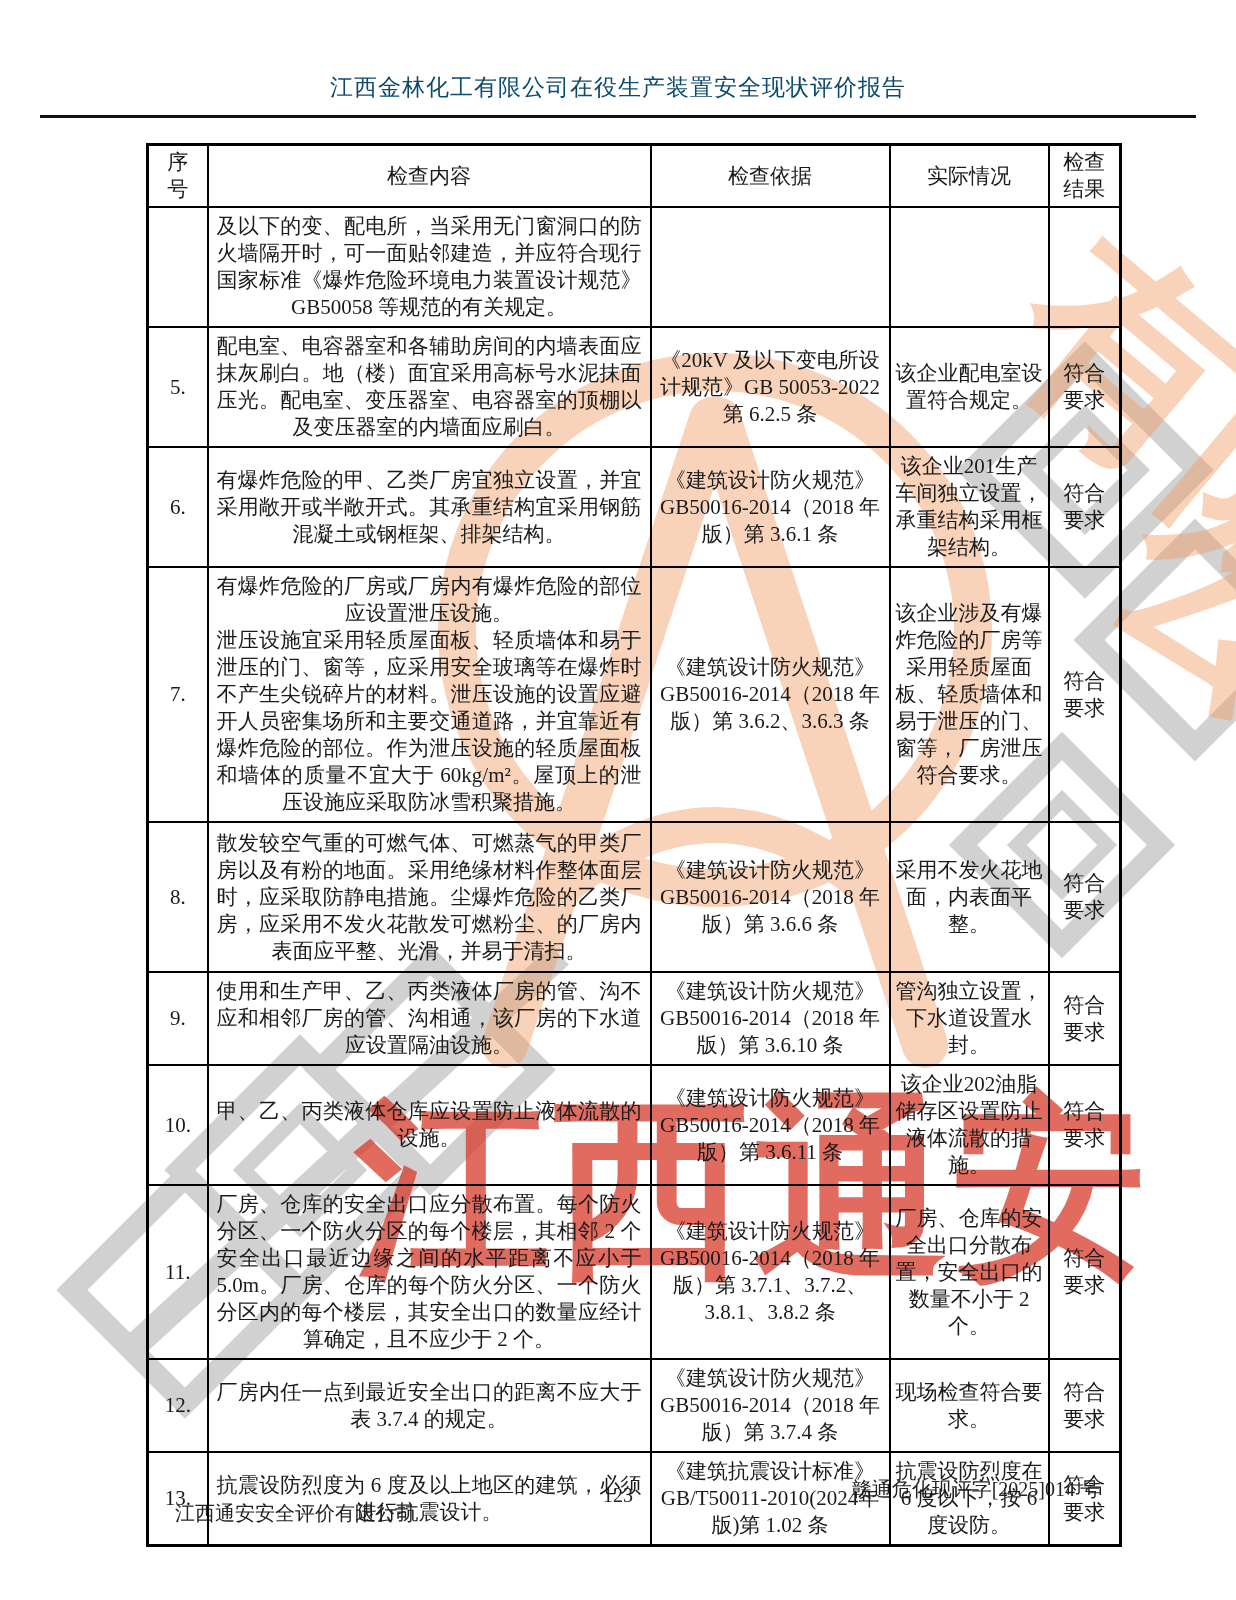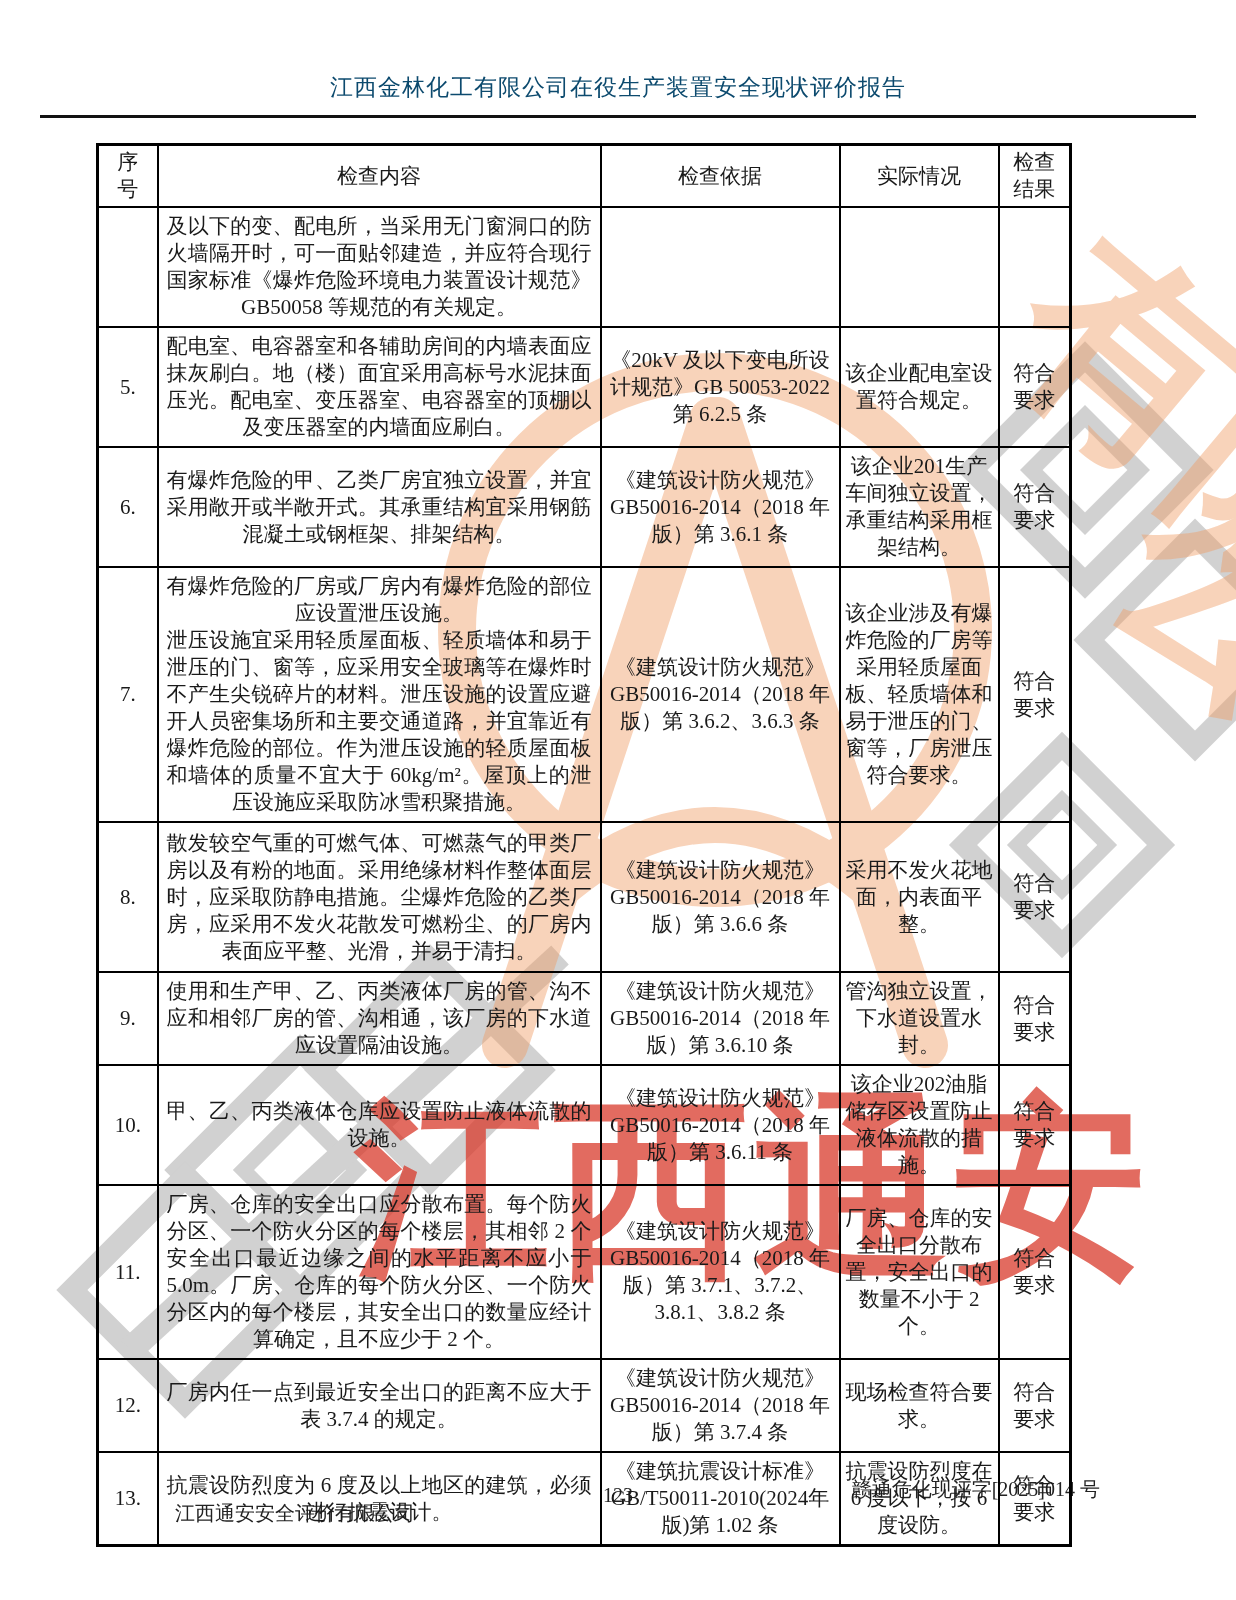--- a/index.html
+++ b/index.html
@@ -23,21 +23,21 @@
   }
   .title-rule{
     margin-top:12px;
     border-top:3px solid #111;
     height:0;
   }
   table.insp{
     border-collapse:collapse;
     table-layout:fixed;
     width:973px;
-    margin:25px 0 0 56px;
+    margin:25px 0 0 106px;
     border:3px solid #000;
     font-size:21px;
     line-height:27px;
   }
   table.insp th, table.insp td{
     border:2px solid #000;
     vertical-align:middle;
     background:transparent;
     overflow:hidden;
   }

